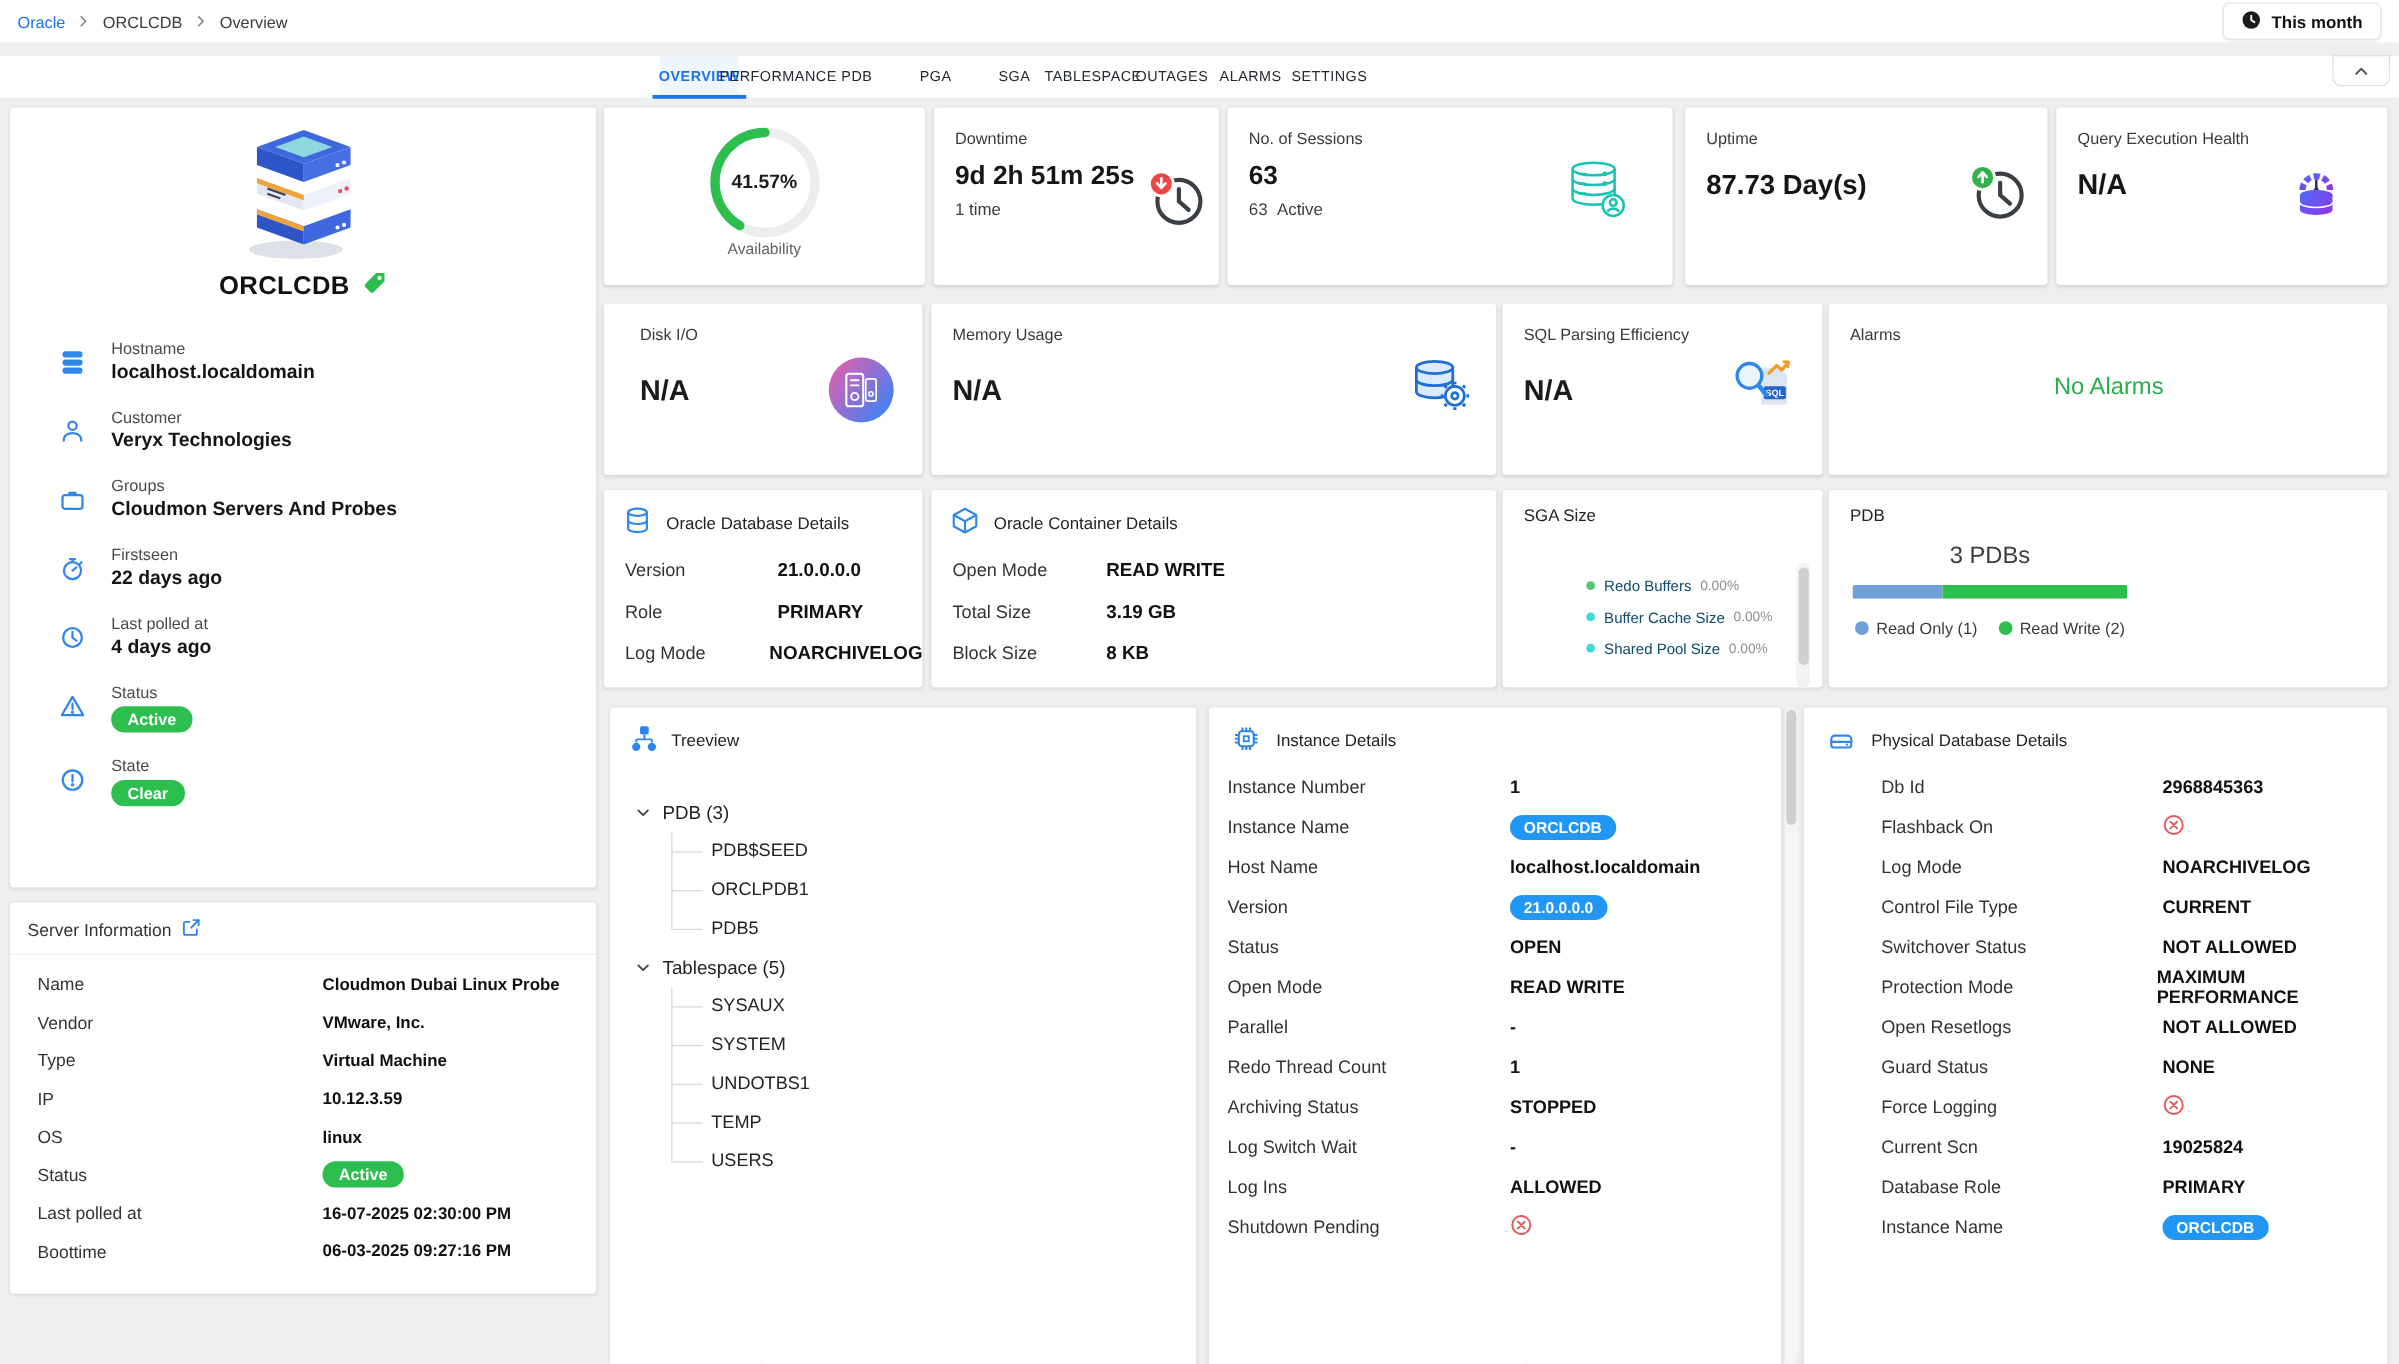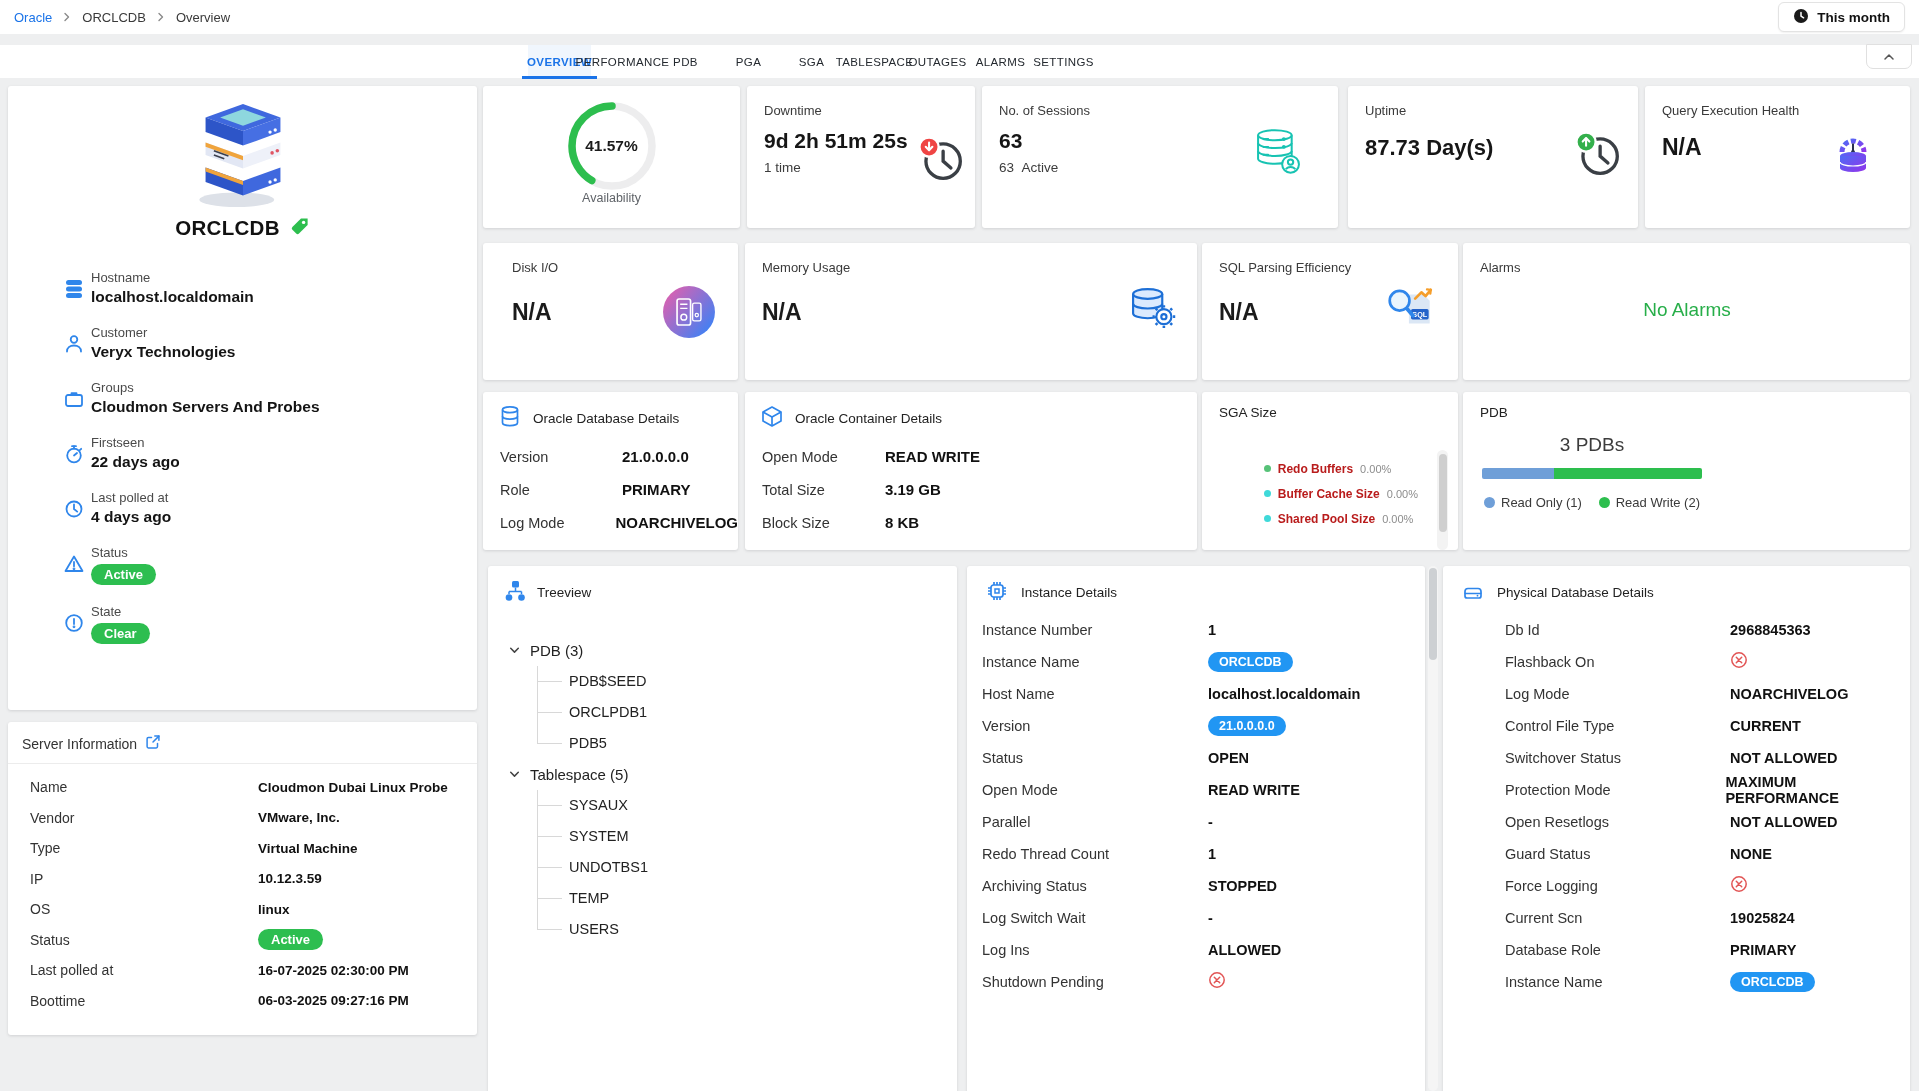--- a/index.html
+++ b/index.html
@@ -44,21 +44,21 @@
   #card-pdb      { left:1463px; top:392px; width:447px; height:158px; }
   #card-tree     { left:488px;  top:566px; width:469px; height:540px; }
   #card-instance { left:967px;  top:566px; width:458px; height:540px; }
   #card-physical { left:1443px; top:566px; width:467px; height:540px; }
 
   
   .entity-art { display:block; margin:18px auto 0; }
   .entity-name { display:flex; justify-content:center; align-items:center; gap:10px; margin-top:8px; }
   .entity-name .nm { font-size:20.5px; font-weight:700; color:#111; letter-spacing:.3px; }
   .attrs { margin-top:20px; }
-  .attr { display:flex; gap:3px; padding:9.5px 0 9.5px 38px;margin-left:16px; }
+  .attr { display:flex; gap:17px; padding:9.5px 0 9.5px 38px; }
   .attr-icon { width:26px; display:flex; align-items:flex-start; padding-top:7px; }
   .attr-label { font-size:13px; color:#4a4a4a; }
   .attr-value { font-size:15.5px; font-weight:700; color:#141414; margin-top:3px; }
 
   .badge-green { background:#2dbe50; color:#fff; font-weight:700; font-size:13px; padding:3px 13px; border-radius:12px; display:inline-block; }
   .badge-blue  { background:#2196f3; color:#fff; font-weight:700; font-size:12.5px; padding:3px 11px; border-radius:12px; display:inline-block; }
 
   
   .si-title { display:flex; align-items:center; gap:8px; font-size:14px; color:#333; padding:12px 0 10px 14px; border-bottom:1px solid #ececec; }
   .si-rows { margin-top:8px; }
@@ -103,21 +103,21 @@
   .drow .lbl { width:226px; font-size:14.5px; color:#333; }
   .drow .val { font-size:14.5px; font-weight:700; color:#111; }
   #card-physical .drow { padding-left:18px;margin-left:44px; }
   #card-physical .drow .lbl { width:225px; }
 
   
   .sga-legend { position:absolute; right:40px; top:64px; }
   .sga-item { display:flex; align-items:center; gap:7px; height:25px; white-space:nowrap; }
   .dot { width:7px; height:7px; border-radius:50%; display:inline-block; }
   .d-green { background:#57c278; } .d-cyan { background:#3fd9d9; }
-  .sga-lbl { font-size:12px; font-weight:700; color:#b91c1c; }
+  .sga-lbl { font-size:12px; font-weight:400; color:#0c4a6e; }
   .sga-val { font-size:11px; color:#8c8c8c; }
   .sga-scroll { position:absolute; right:10px; top:58px; width:11px; height:100px; background:#f3f3f3; border-radius:6px; }
   .sga-thumb { position:absolute; left:1.5px; top:4px; width:8px; height:78px; background:#cfcfcf; border-radius:5px; }
 
   .pdb-block { margin:4px 0 0 19px; width:220px; }
   .pdb-total { text-align:center; font-size:19px; color:#3c3c3c; margin-top:14px; }
   .pdb-bar { display:flex; height:11px; margin-top:12px; border-radius:2px; overflow:hidden; }
   .seg-ro { background:#6f9fd8; height:100%; }
   .seg-rw { background:#2dbe4e; height:100%; }
   .pdb-legend { display:flex; justify-content:space-between; margin-top:16px; padding:0 2px; }

